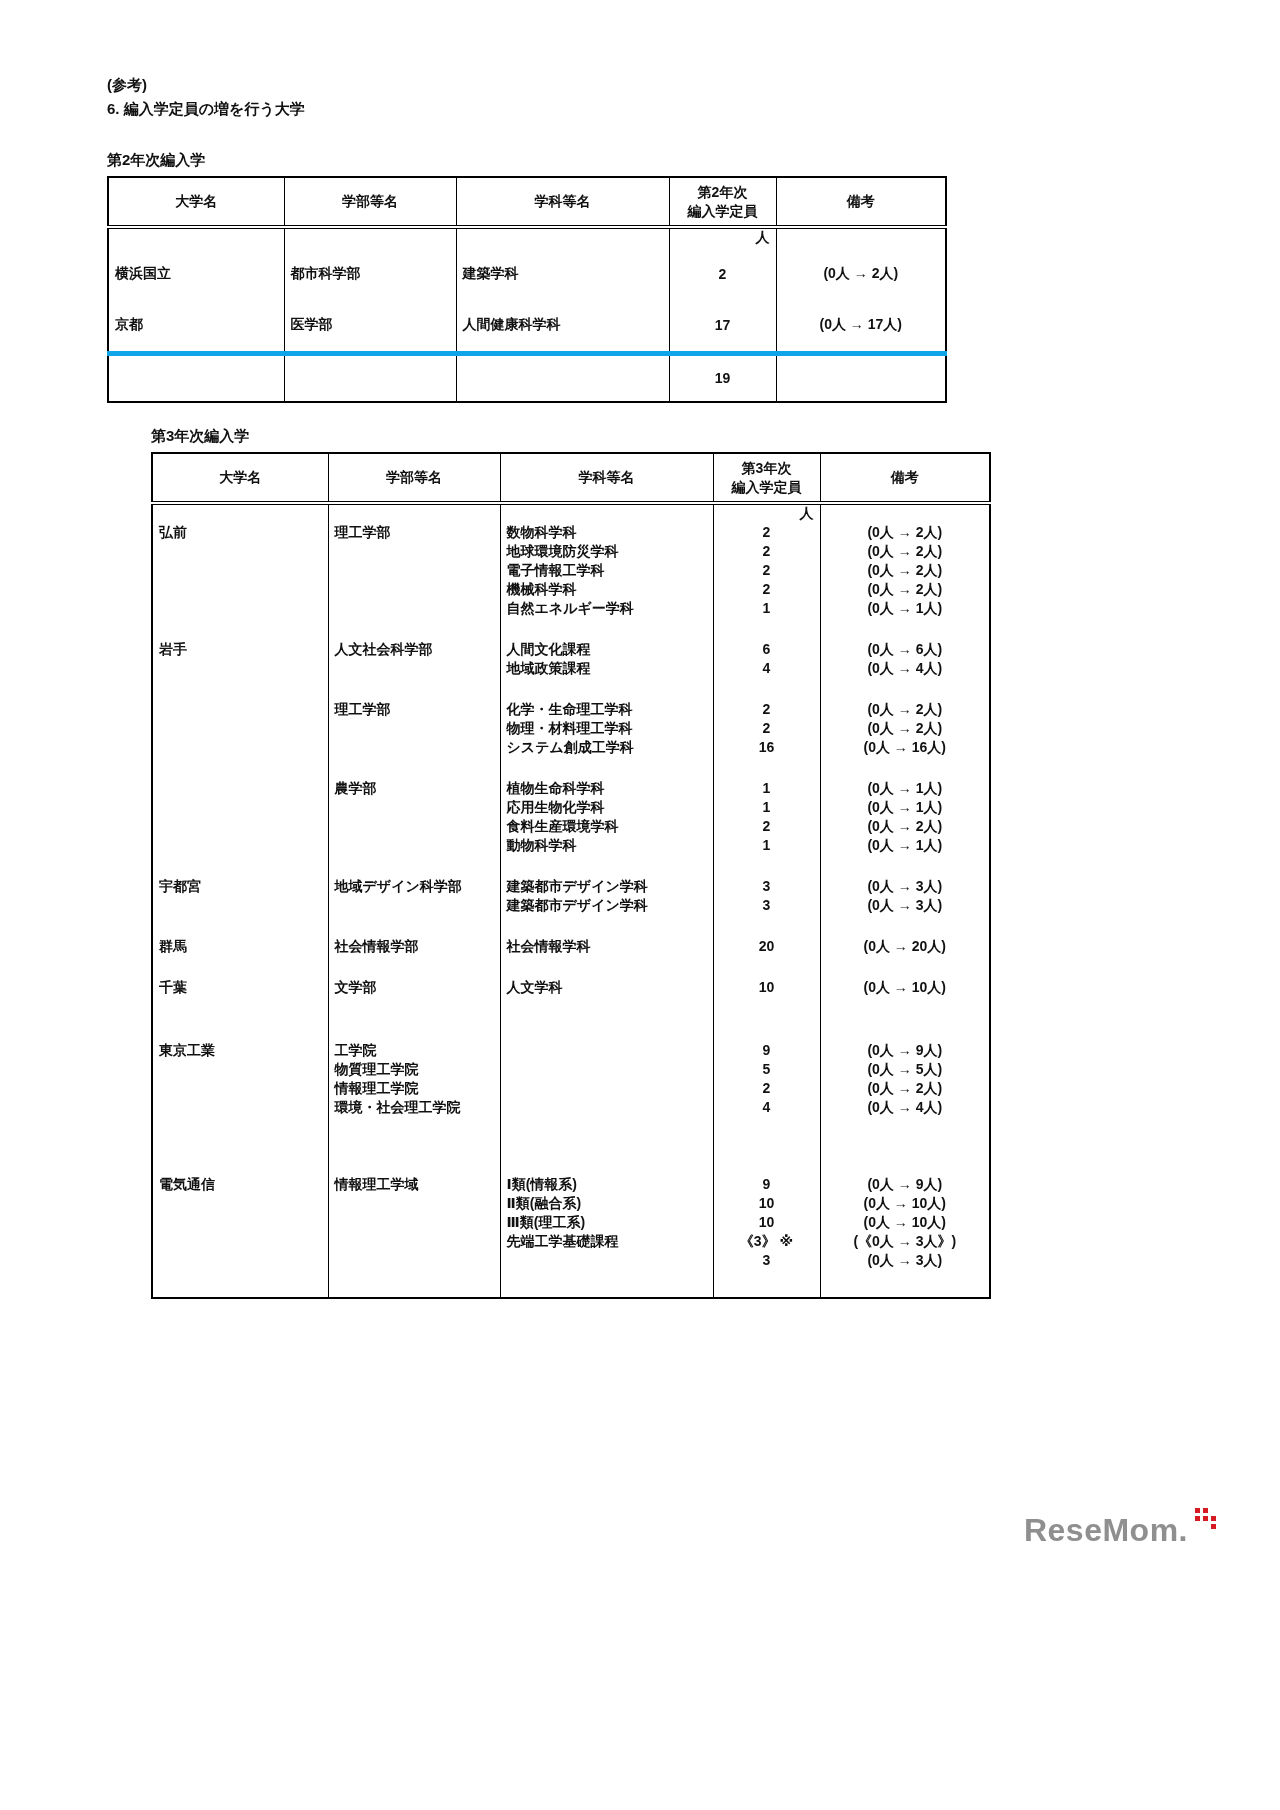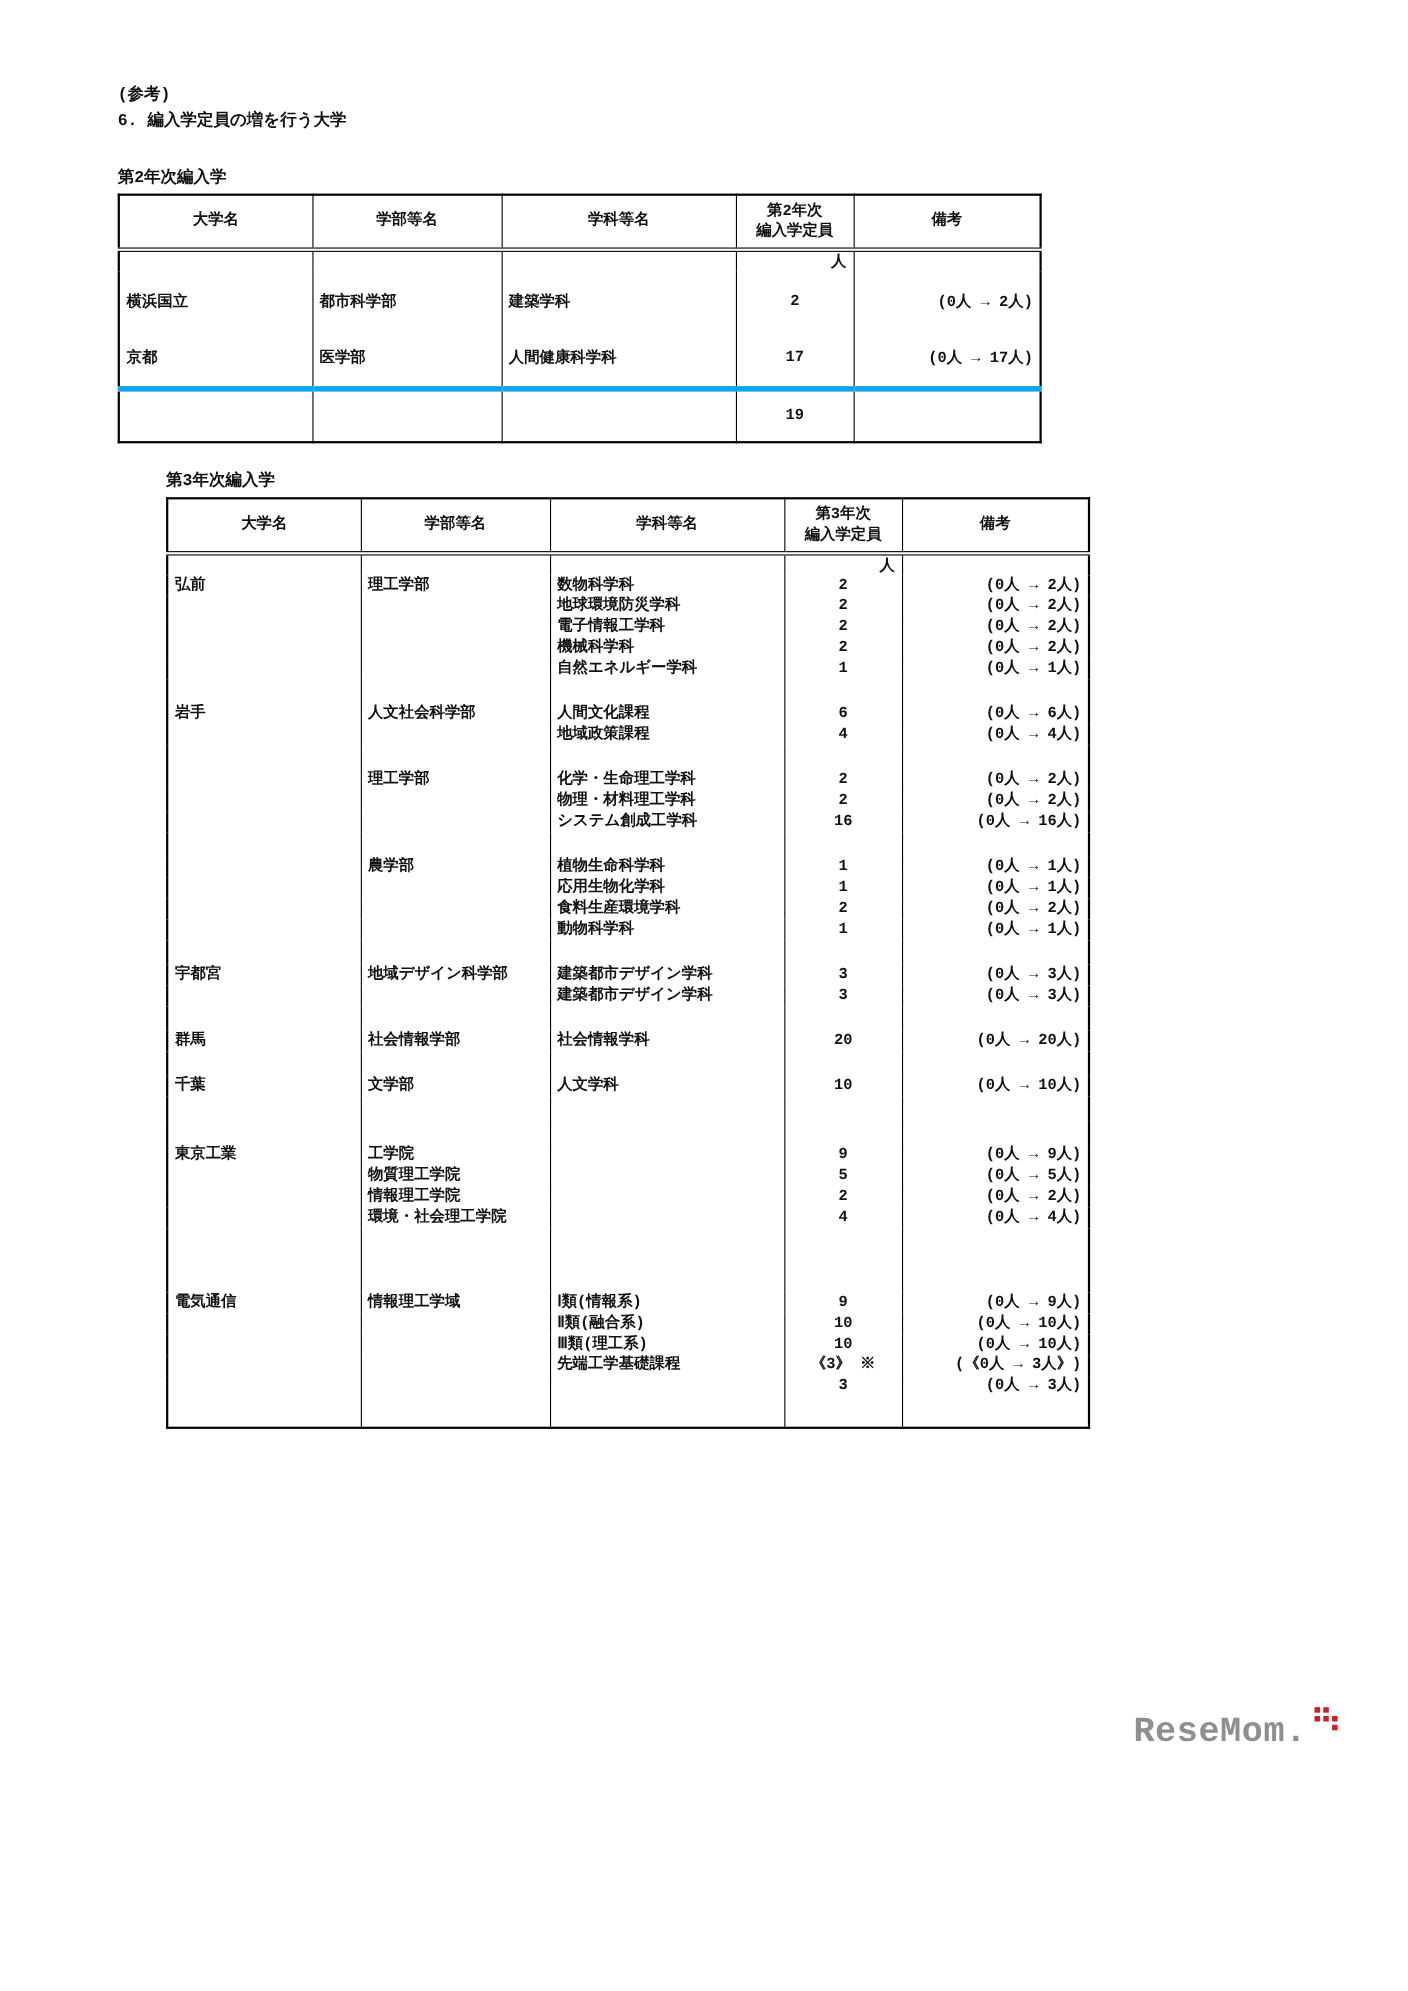--- a/index.html
+++ b/index.html
@@ -2,21 +2,21 @@
 <html><head>
 <meta charset="utf-8">
 <style>
   * { margin:0; padding:0; box-sizing:border-box; }
   html,body { background:#ffffff; }
   body {
     width:1280px; height:1810px;
     font-family:"Liberation Sans","DejaVu Sans",sans-serif;
     color:#111;
   }
-  .sheet { position:relative; width:1280px; height:1810px; overflow:hidden; background:#fff;font-family:Liberation Mono, monospace; }
+  .sheet { position:relative; width:1280px; height:1810px; overflow:hidden; background:#fff; }
   .content { position:absolute; left:107px; top:76px; width:840px; }
 
   .ref-note { font-size:15px; font-weight:bold; }
   .doc-title { font-size:15px; font-weight:bold; margin-top:5px; }
 
   .section-2 { margin-top:32px; }
   .section-3 { margin-top:24px;padding-left:44px; }
   .section-title { font-size:15px; font-weight:bold; margin-bottom:6px;margin-top:16px; }
 
   table.qtable {
@@ -42,35 +42,35 @@
   }
   .qtable td {
     font-size:14px; font-weight:bold;
     border-left:1px solid #000; border-right:1px solid #000;
     vertical-align:middle;
     padding:0 6px;
     overflow:hidden; white-space:nowrap;
   }
   .c-left  { text-align:left;  padding-left:9px; }
   .c-quota { text-align:center; }
-  .c-note  { text-align:right; }
+  .c-note  { text-align:center; }
   .c-unit  { text-align:right; padding-right:16px; font-size:13px; vertical-align:top; }
 
   tr.unit-row td { height:20px; border-top:none; }
 
   #table-2nd tr.data td { height:53px; }
   #table-2nd tr.total td { border-top:5px solid #0ea5e9; height:49px; }
 
   #table-3rd tr.data td { height:19px; line-height:19px; }
   #table-3rd tr.spacer td { height:22px; }
   #table-3rd tr.spacer.large td { height:58px; }
   #table-3rd tr.filler td { height:28px; }
 
   .watermark {
-    position:absolute; right:92px; top:1556px;
+    position:absolute; right:92px; top:1512px;
     white-space:nowrap;
   }
   .wm-text {
     font-size:32px; font-weight:bold; color:#8f8f8f;
     letter-spacing:0.5px;
   }
   .wm-dots {
     position:absolute; top:-4px; right:-12px;
     width:5px; height:5px; background:#d61a22;
     box-shadow: 8px 0 0 #d61a22, 0 8px 0 #d61a22, 8px 8px 0 #d61a22, 16px 8px 0 #d61a22, 16px 16px 0 #d61a22;

